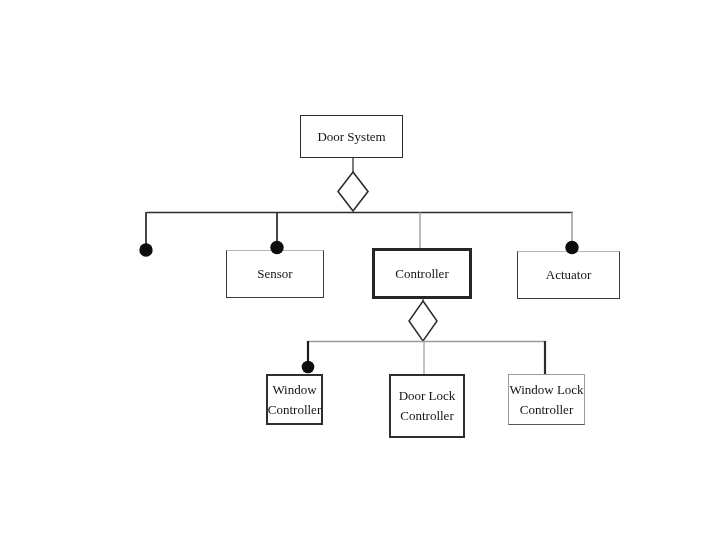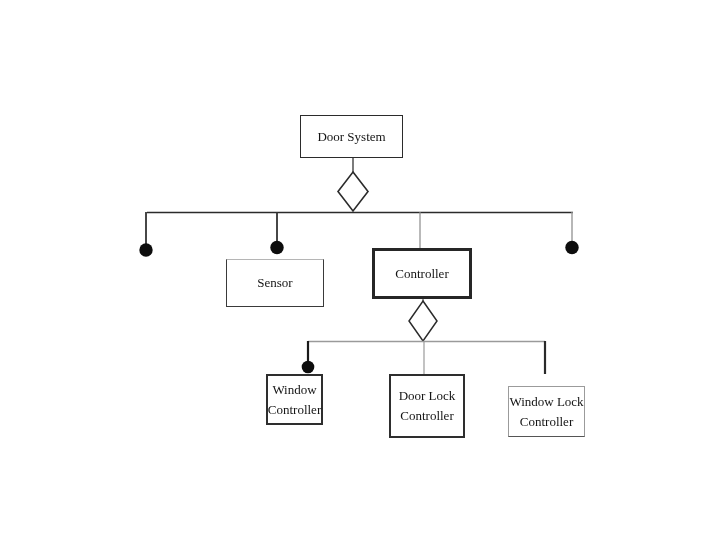--- a/index.html
+++ b/index.html
@@ -20,40 +20,43 @@
 </head>
 <body>
 
 <div class="stage">
 
   <div class="node root" style="left:300px;top:115px;width:103px;height:43px">
     <span>Door System</span>
   </div>
 
 
-  <div class="node topgray" style="left:226px;top:259px;width:98px;height:48px">
+  <div class="node topgray" style="left:226px;top:250px;width:98px;height:48px">
     <span>Sensor</span>
   </div>
 
   <div class="node thick" style="left:372px;top:248px;width:100px;height:51px">
     <span>Controller</span>
   </div>
 
+  <div class="node topgray" style="left:517px;top:251px;width:103px;height:48px">
+    <span>Actuator</span>
+  </div>
 
   <div class="node bold2" style="left:266px;top:374px;width:57px;height:51px">
     <span>Window</span>
     <span>Controller</span>
   </div>
 
   <div class="node bold2" style="left:389px;top:374px;width:76px;height:64px">
     <span>Door Lock</span>
     <span>Controller</span>
   </div>
 
-  <div class="node light" style="left:508px;top:386px;width:77px;height:51px">
+  <div class="node light" style="left:508px;top:374px;width:77px;height:51px">
     <span>Window Lock</span>
     <span>Controller</span>
   </div>
 
   <svg class="connectors" viewBox="0 0 720 540">
 
     <line x1="353" y1="158" x2="353" y2="172" stroke="#444444" stroke-width="1.4"></line>
 
     <polygon points="353,172 368,191.5 353,211 338,191.5" fill="#ffffff" stroke="#2b2b2b" stroke-width="1.6"></polygon>
 

